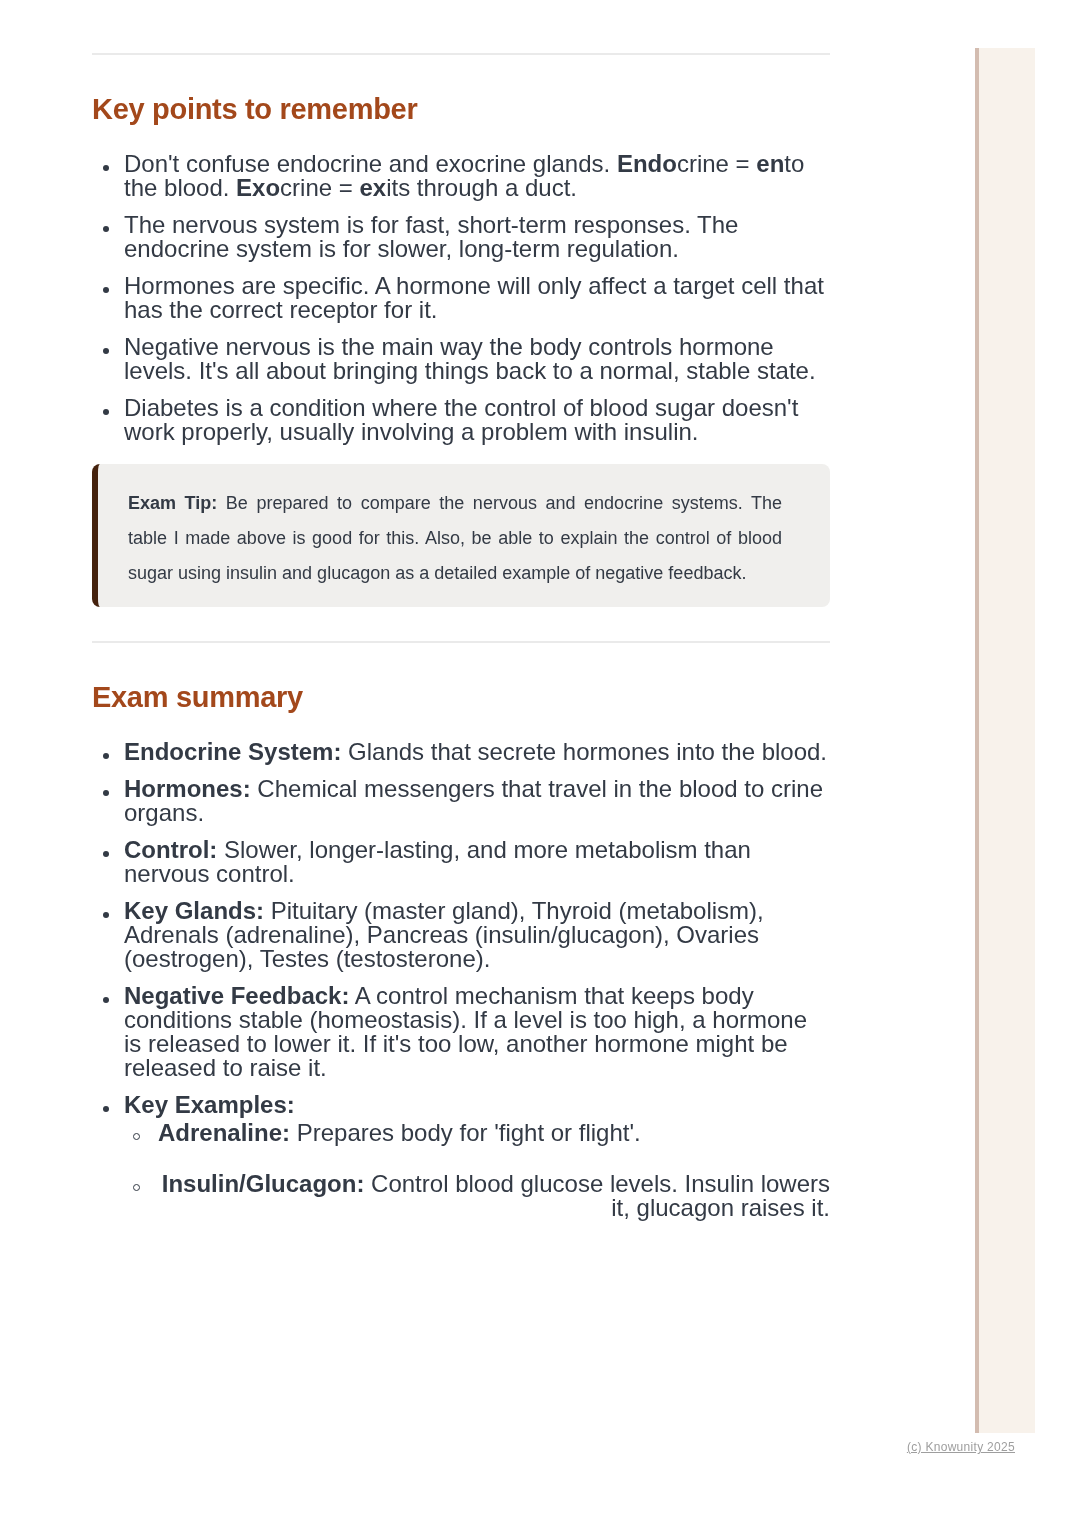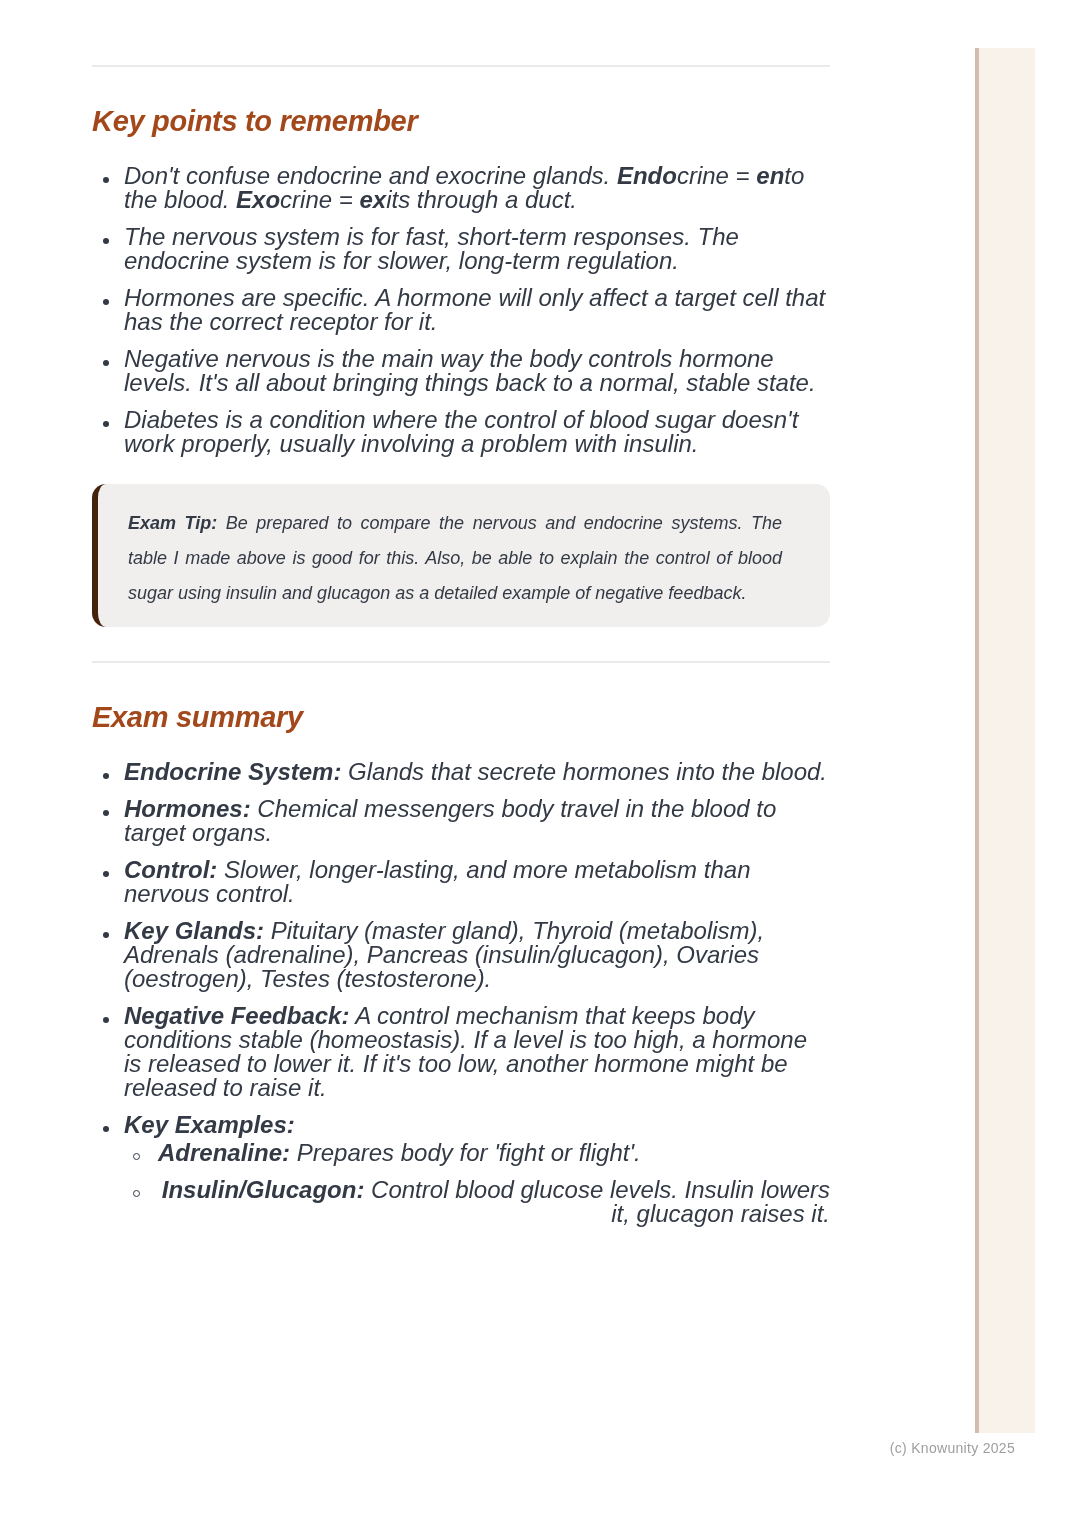--- a/index.html
+++ b/index.html
@@ -15,21 +15,21 @@
   }
   *{box-sizing:border-box;margin:0;padding:0;}
   html,body{background:#fff;}
   body{
     width:1080px;height:1528px;position:relative;overflow:hidden;
     background:var(--page-bg);
     font-family:"Liberation Sans", sans-serif;
     color:var(--body-color);
   }
   .content{
-    position:absolute;left:92px;top:16px;width:738px;font-style:italic;
+    position:absolute;left:92px;top:4px;width:738px;
   }
   .divider{
     border:none;border-top:2px solid var(--divider-color);
     margin-top:49px;
   }
   .divider-2{margin-top:34px;}
   h2{
     color:var(--heading-color);
     font-size:29px;font-weight:700;letter-spacing:-0.3px;
     margin:38px 0 26px 0;
@@ -44,41 +44,41 @@
   ul.bullets > li:last-child{margin-bottom:0;}
   .marker{
     position:absolute;left:11px;top:13px;width:6px;height:6px;
     border-radius:50%;background:var(--body-color);
   }
   .marker-open{
     width:7px;height:7px;background:transparent;
     border:1.5px solid var(--body-color);left:9px;top:12px;
   }
   ul.sub{margin-top:4px;}
-  ul.sub > li{margin-bottom:13px;padding-left:34px;}
+  ul.sub > li{margin-bottom:27px;padding-left:34px;}
   ul.sub > li:last-child{margin-bottom:0;text-align:right;}
   strong{font-weight:700;}
   .tip{
-    margin-top:28px;
+    margin-top:20px;
     background:var(--tip-bg);
     border-left:6px solid var(--tip-border);
-    border-radius:14px;
+    border-radius:8px;
     padding:22px 48px 16px 30px;
   }
   .tip p{
     font-size:18px;line-height:35px;text-align:justify;color:var(--body-color);
   }
   .stripe{
     position:absolute;left:975px;top:48px;width:60px;height:1385px;
     background:var(--stripe-fill);
     border-left:4px solid var(--stripe-border);
   }
   .footer{
     position:absolute;top:1440px;right:65px;
-    font-size:14px;letter-spacing:0.3px;color:var(--footer-color);
+    font-size:12px;letter-spacing:0.3px;color:var(--footer-color);text-decoration:underline;
   }
 </style>
 </head>
 <body>
 
 <div class="content">
 
   <hr class="divider">
 
   <h2>Key points to remember</h2>
@@ -94,21 +94,21 @@
   <div class="tip">
     <p><strong>Exam Tip:</strong><span> Be prepared to compare the nervous and endocrine systems. The table I made above is good for this. Also, be able to explain the control of blood sugar using insulin and glucagon as a detailed example of negative feedback.</span></p>
   </div>
 
   <hr class="divider divider-2">
 
   <h2>Exam summary</h2>
 
   <ul class="bullets" id="exam-summary-list">
       <li><span class="marker"></span><span><strong>Endocrine System:</strong><span> Glands that secrete hormones into the blood.</span></span></li>
-      <li><span class="marker"></span><span><strong>Hormones:</strong><span> Chemical messengers body travel in the blood to target organs.</span></span></li>
+      <li><span class="marker"></span><span><strong>Hormones:</strong><span> Chemical messengers that travel in the blood to crine organs.</span></span></li>
       <li><span class="marker"></span><span><strong>Control:</strong><span> Slower, longer-lasting, and more metabolism than nervous control.</span></span></li>
       <li><span class="marker"></span><span><strong>Key Glands:</strong><span> Pituitary (master gland), Thyroid (metabolism), Adrenals (adrenaline), Pancreas (insulin/glucagon), Ovaries (oestrogen), Testes (testosterone).</span></span></li>
       <li><span class="marker"></span><span><strong>Negative Feedback:</strong><span> A control mechanism that keeps body conditions stable (homeostasis). If a level is too high, a hormone is released to lower it. If it's too low, another hormone might be released to raise it.</span></span></li>
       <li><span class="marker"></span><span><strong>Key Examples:</strong></span><ul class="bullets sub">
           <li><span class="marker marker-open"></span><span><strong>Adrenaline:</strong><span> Prepares body for 'fight or flight'.</span></span></li>
           <li><span class="marker marker-open"></span><span><strong>Insulin/Glucagon:</strong><span> Control blood glucose levels. Insulin lowers it, glucagon raises it.</span></span></li>
         </ul></li>
     </ul>
 
 </div>

